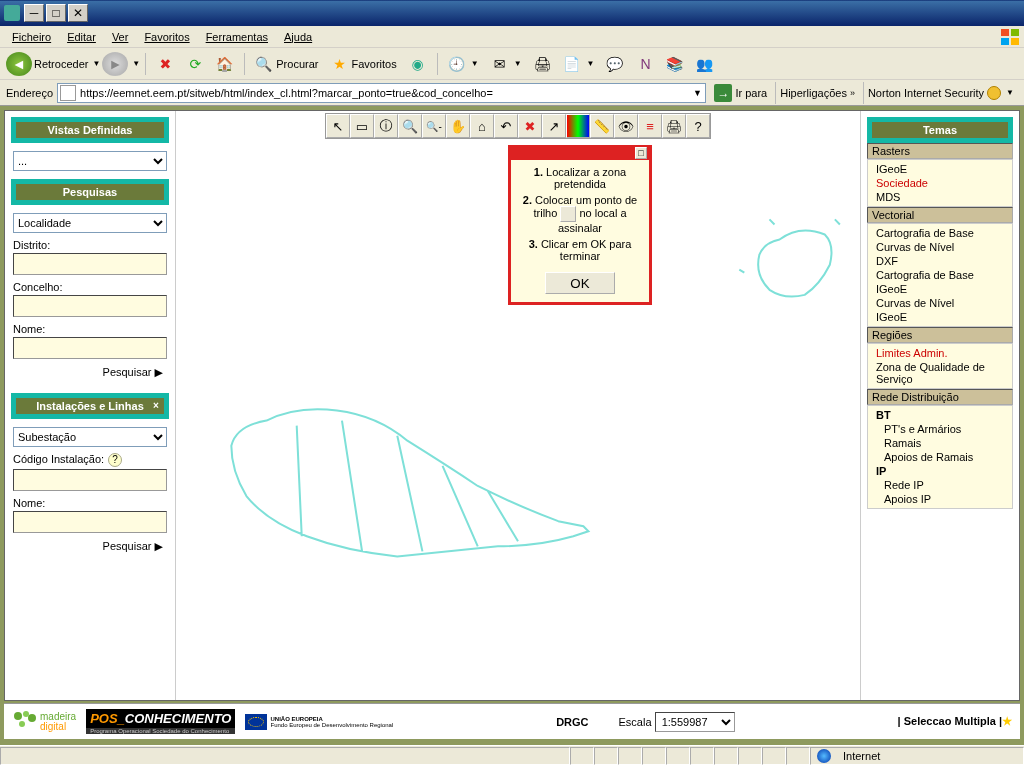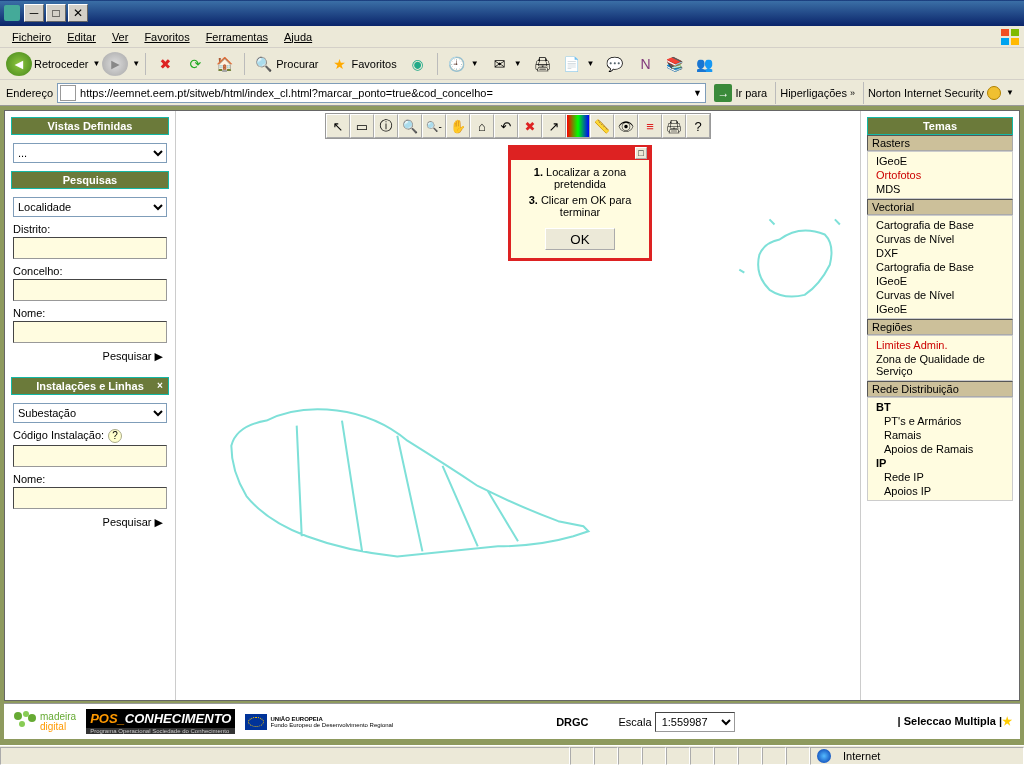--- a/index.html
+++ b/index.html
@@ -41,21 +41,21 @@
 .addr-extra { display: flex; align-items: center; gap: 3px; padding: 0 4px; border-left: 1px solid #bbb; height: 22px; }
 .yellow-dot { width: 14px; height: 14px; border-radius: 50%; background: #f0c030; border: 1px solid #b08000; }
 
 
 .content { position: absolute; top: 106px; left: 0; right: 0; bottom: 20px; background: #fff; overflow: hidden; }
 .app-frame { position: absolute; inset: 0; background: #8e9a5e; padding: 4px; }
 .app-inner { background: #fff; border: 1px solid #666; width: 100%; height: calc(100% - 40px); position: relative; display: flex; }
 
 
 .left-panel { width: 170px; padding: 6px; display: flex; flex-direction: column; gap: 4px; }
-.panel-title { background: #6b7a3a; border: 1px solid #14b8a6; color: #fff; font-weight: bold; text-align: center; padding: 2px; position: relative; }
+.panel-title { background: #6b7a3a; border: 5px solid #14b8a6; color: #fff; font-weight: bold; text-align: center; padding: 2px; position: relative; }
 .panel-body { background: #fff; padding: 4px 2px; }
 .select { width: 100%; height: 20px; background: #fff; border: 1px solid #7f9db9; font-size: 11px; }
 .field-label { font-size: 11px; margin: 6px 0 2px 0; display: block; }
 .text-input { width: 100%; height: 22px; background: #fffce0; border: 1px inset #999; }
 .search-link { text-align: right; padding: 6px 4px; cursor: default; }
 .search-link span { vertical-align: middle; }
 .help-icon { display: inline-block; width: 14px; height: 14px; background: #ffc; border: 1px solid #aa8; border-radius: 50%; text-align: center; line-height: 12px; font-size: 10px; vertical-align: middle; margin-left: 4px; }
 .close-x { position: absolute; right: 2px; top: 2px; width: 12px; height: 12px; color: #fff; font-size: 10px; text-align: center; line-height: 12px; cursor: default; }
 
 
@@ -279,33 +279,34 @@
           <div class="map-tool">?</div>
         </div>
 
         <div class="popup">
           <div class="popup-header">
               <div class="popup-close">□</div>
             </div>
           <div class="popup-body">
             <ol>
               <li><b>1.</b> <span>Localizar a zona pretendida</span></li>
+              <li><b>2.</b> <span>Colocar um ponto de trilho</span> <span class="small-btn"></span> <span>no local a assinalar</span></li>
               <li><b>3.</b> <span>Clicar em OK para terminar</span></li>
             </ol>
             <button class="ok-btn">OK</button>
           </div>
         </div>
       </div>
 
       <div class="right-panel">
         <div class="panel-title"><span>Temas</span></div>
         <div class="theme-section">Rasters</div>
         <div class="theme-list">
           <div class="theme-item">IGeoE</div>
-          <div class="theme-item red">Ortofotos</div>
+          <div class="theme-item red">Sociedade</div>
           <div class="theme-item">MDS</div>
         </div>
         <div class="theme-section">Vectorial</div>
         <div class="theme-list">
           <div class="theme-item">Cartografia de Base</div>
           <div class="theme-item">Curvas de Nível</div>
           <div class="theme-item">DXF</div>
           <div class="theme-item">Cartografia de Base</div>
           <div class="theme-item">IGeoE</div>
           <div class="theme-item">Curvas de Nível</div>

